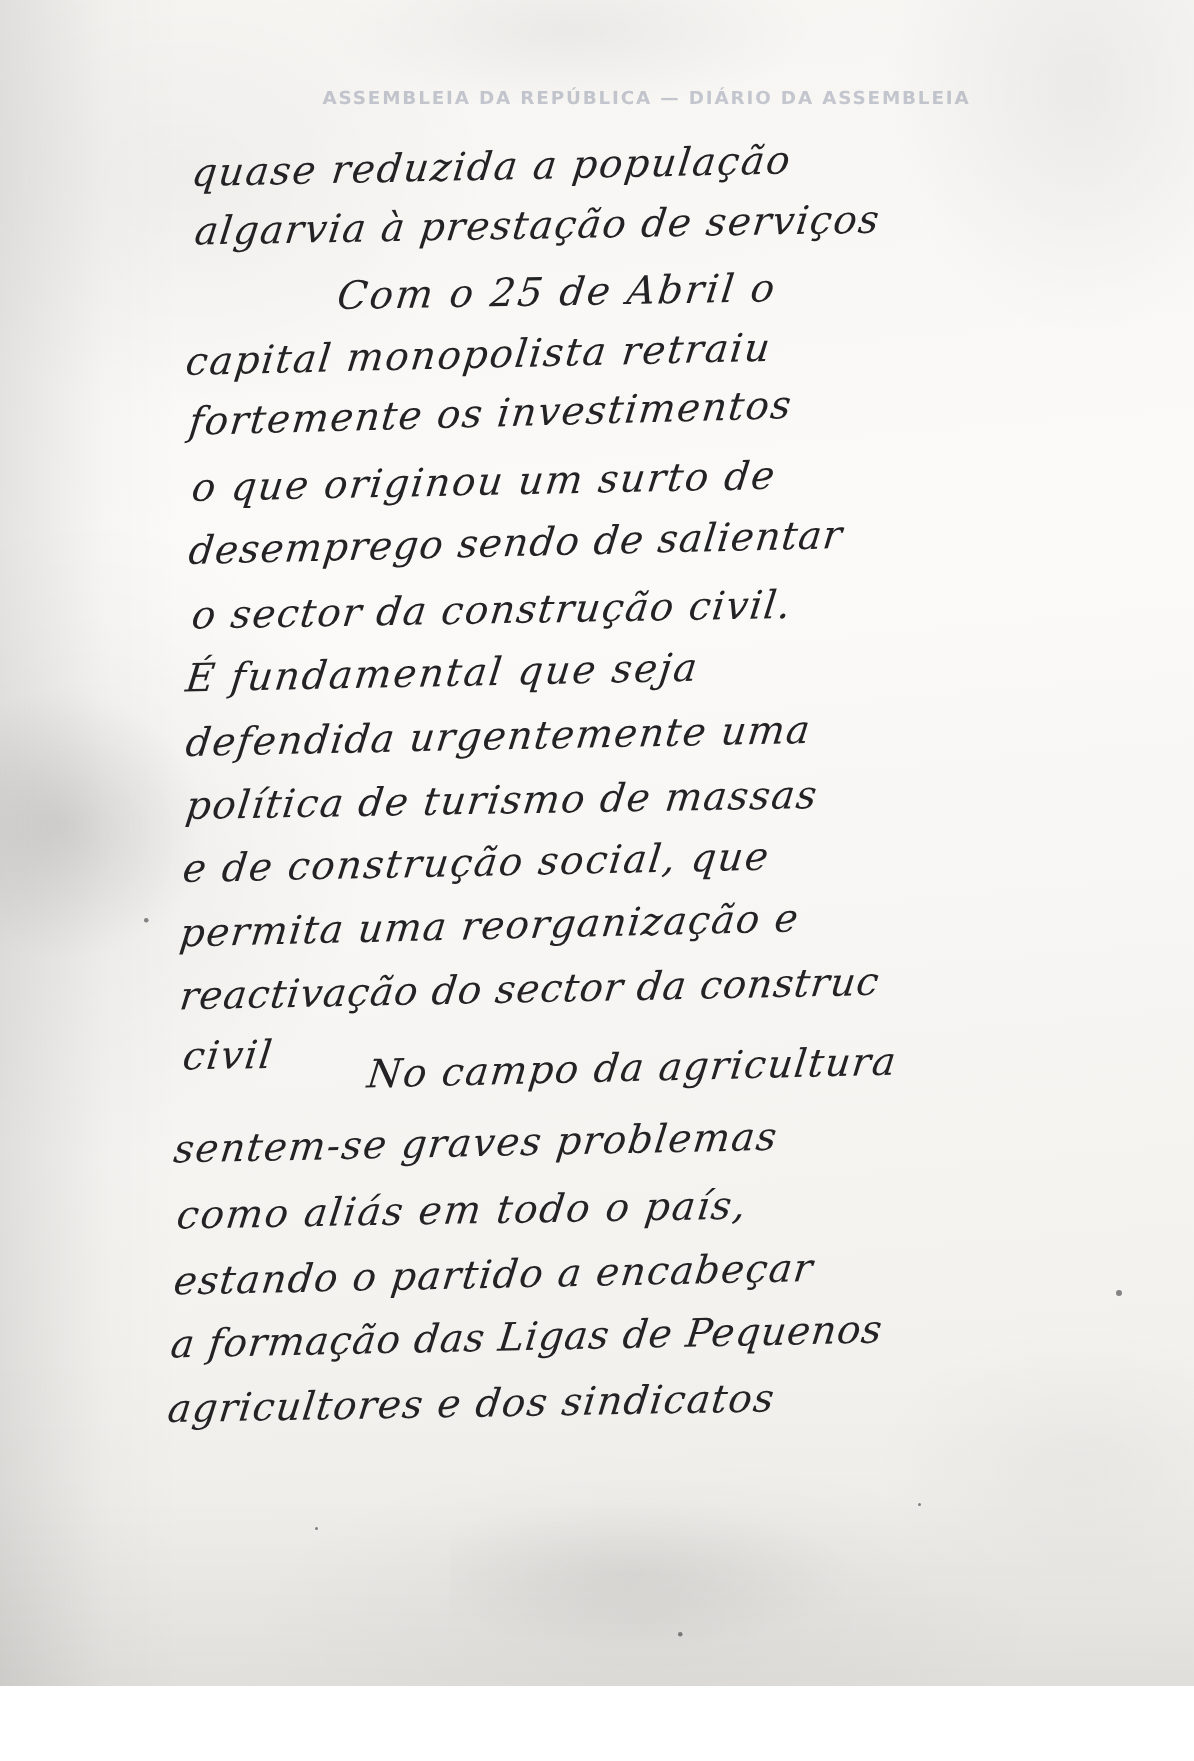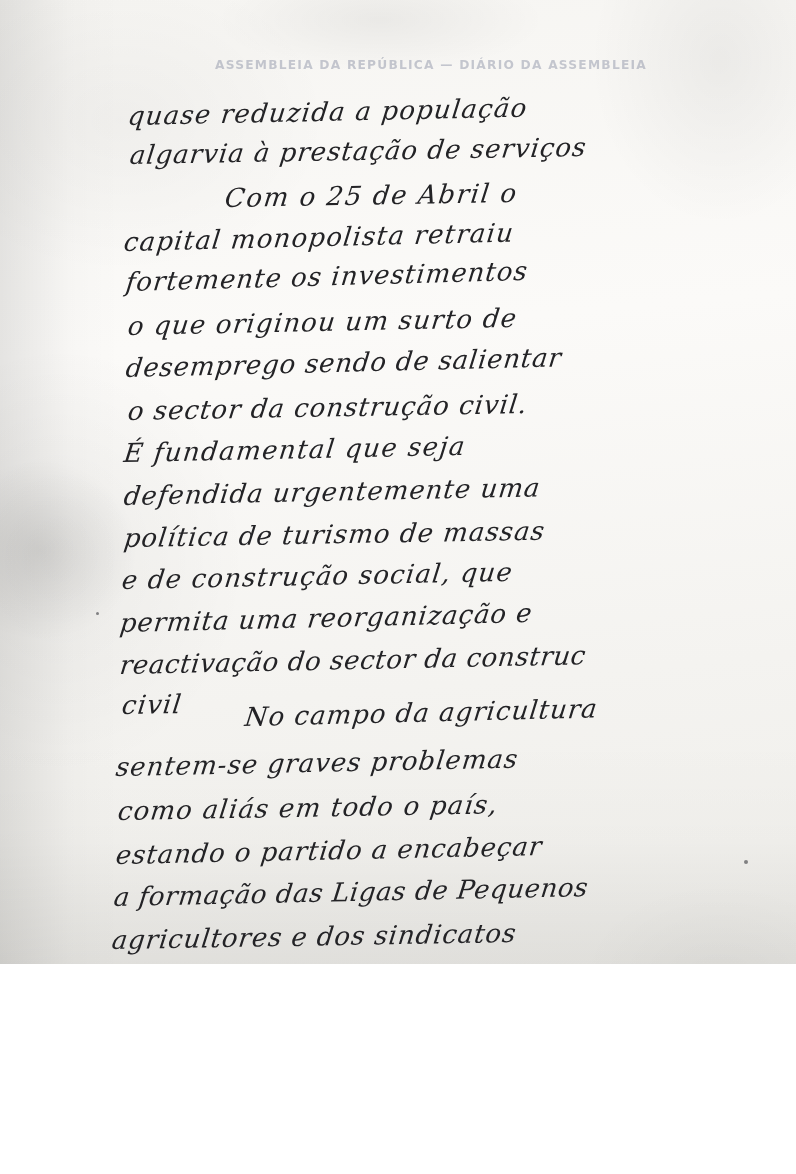--- a/index.html
+++ b/index.html
@@ -10,21 +10,21 @@
   body {
     width: 796px;
     height: 1174px;
     overflow: hidden;
     font-family: "DejaVu Sans", sans-serif;
   }
 
   #page {
     position: relative;
     width: 796px;
-    height: 964px;
+    height: 1124px;
     background:
       radial-gradient(ellipse 300px 220px at 120px 120px, rgba(0,0,0,0.035), rgba(0,0,0,0) 70%),
       radial-gradient(ellipse 260px 300px at 60px 560px, rgba(0,0,0,0.045), rgba(0,0,0,0) 72%),
       radial-gradient(ellipse 380px 160px at 430px 1080px, rgba(0,0,0,0.04), rgba(0,0,0,0) 70%),
       radial-gradient(ellipse 200px 140px at 720px 980px, rgba(0,0,0,0.03), rgba(0,0,0,0) 70%),
       linear-gradient(175deg, #f6f5f2 0%, #fbfaf8 35%, #f4f3f0 70%, #efeeea 100%);
     overflow: hidden;
   }
 
   

